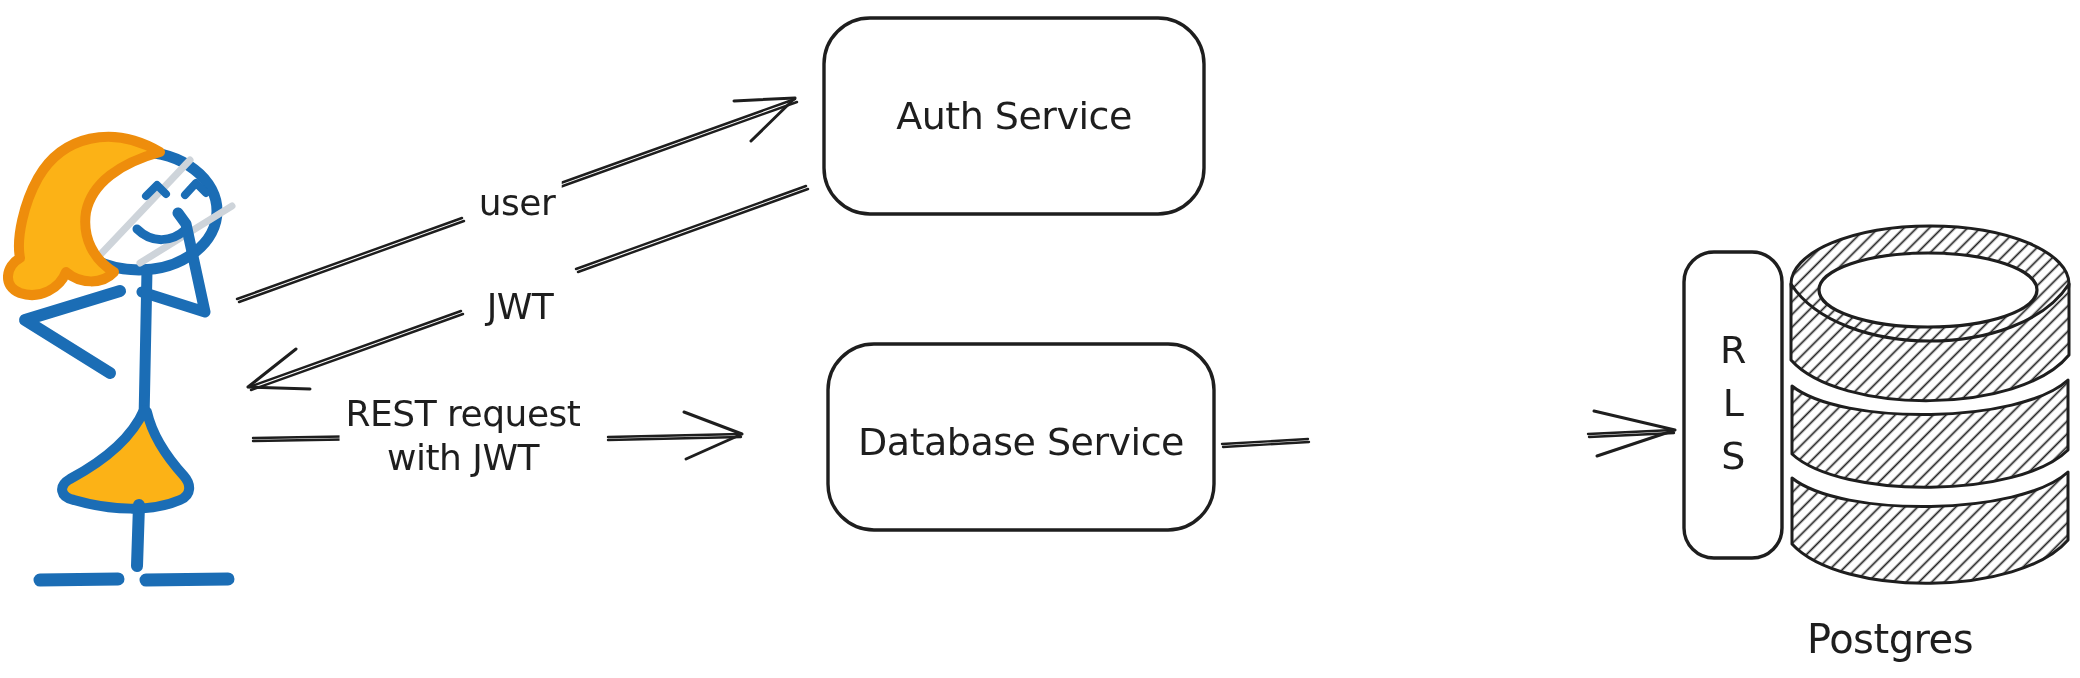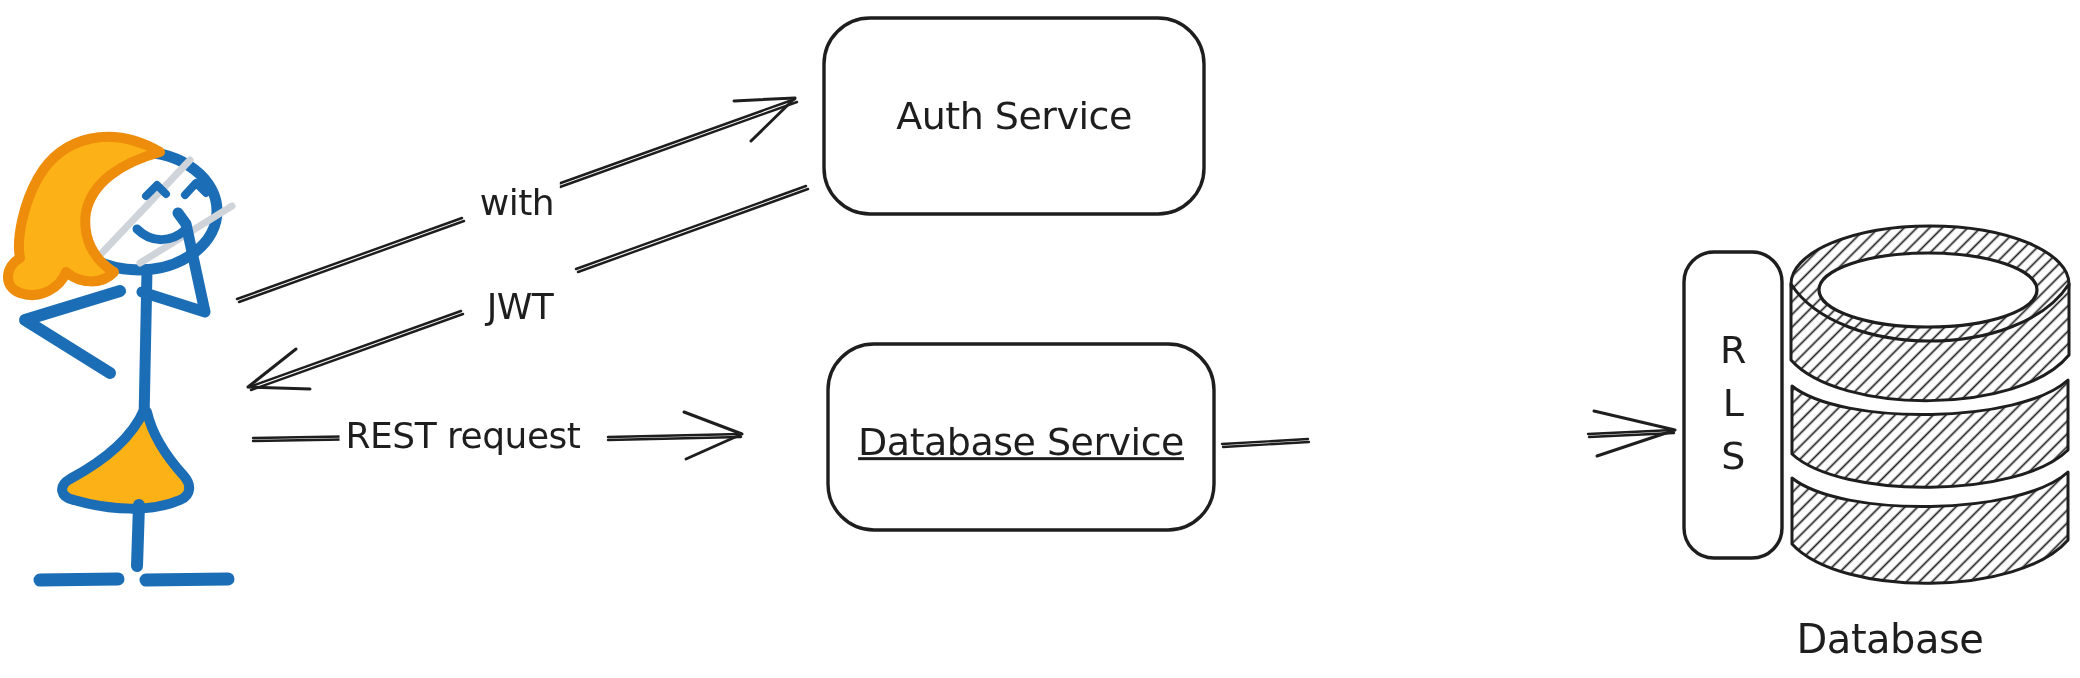--- a/index.html
+++ b/index.html
@@ -90,34 +90,35 @@
       <ellipse class="hatched" cx="1930" cy="284" rx="139" ry="58"></ellipse>
       <path class="hatched" d="M 1791,284 C 1840,360 2020,360 2069,284 L 2069,355 C 2020,415 1840,415 1791,360 Z"></path>
       <ellipse cx="1928" cy="290" rx="109" ry="37" fill="#ffffff" stroke="var(--ink)" stroke-width="3.2"></ellipse>
       <path class="hatched" d="M 1792,386 C 1842,426 2020,424 2068,380 L 2068,450 C 2020,498 1842,500 1792,454 Z"></path>
       <path class="hatched" d="M 1792,478 C 1842,518 2020,516 2068,472 L 2068,540 C 2020,596 1842,598 1792,544 Z"></path>
     </g>
   </svg>
 
   <div class="lbl node-lbl" style="left:1014px;top:117px;">Auth Service</div>
 
-  <div class="lbl node-lbl" style="left:1021px;top:443px;text-decoration:underline;">Database Service</div>
+  <div class="lbl node-lbl" style="left:1021px;top:443px;">Database Service</div>
 
   <div class="lbl rls-lbl" style="left:1733px;top:403px;">
     <div>R</div>
     <div>L</div>
     <div>S</div>
   </div>
 
-  <div class="lbl pg-lbl" style="left:1890px;top:639px;">Database</div>
+  <div class="lbl pg-lbl" style="left:1890px;top:639px;">Postgres</div>
 
-  <div class="lbl edge-lbl" style="left:517px;top:203px;">with</div>
+  <div class="lbl edge-lbl" style="left:517px;top:203px;">user</div>
 
   <div class="lbl edge-lbl" style="left:520px;top:283px;margin-top:24px;">JWT</div>
 
   <div class="lbl edge-lbl" style="left:463px;top:436px;">
     <div>REST request</div>
+    <div>with JWT</div>
   </div>
 
   <div class="lbl edge-lbl" style="left:1446px;top:432px;">
   </div>
 
 </div>
 
 </body></html>

